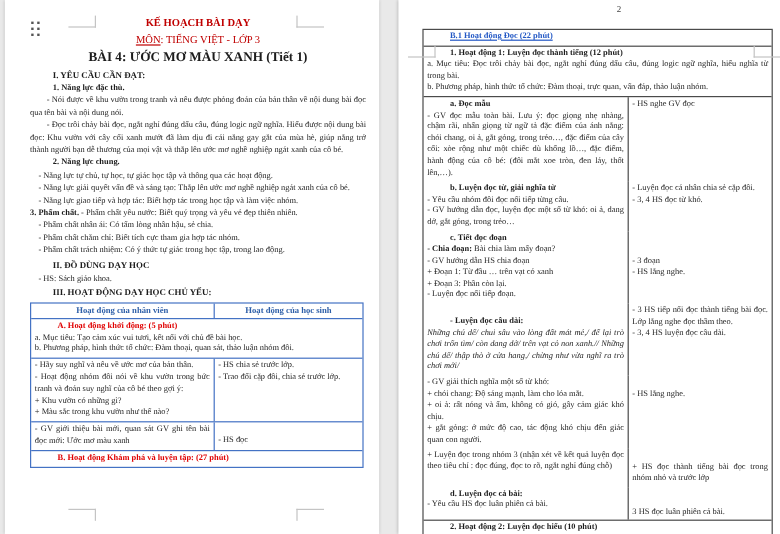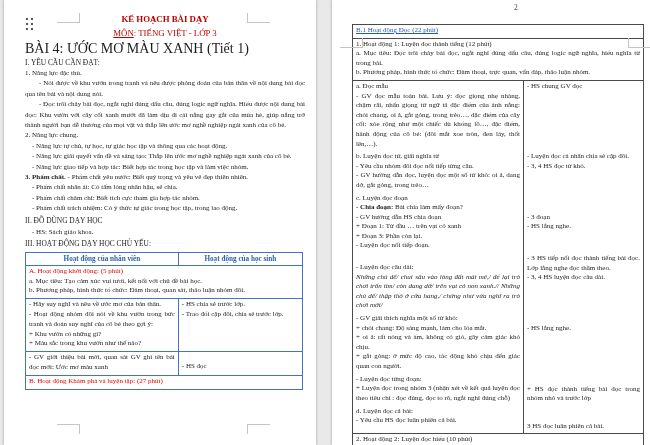--- a/index.html
+++ b/index.html
@@ -12,35 +12,35 @@
        font-family:"Liberation Serif","DejaVu Serif",serif;color:var(--text-black);}
   .canvas{position:relative;width:650px;height:445px;}
   .page{position:absolute;top:0;height:445px;background:var(--page-white);
         box-shadow:0 0 3px rgba(0,0,0,.3);}
   .page1{left:4px;width:312px;}
   .page2{left:332px;width:330px;}
   .content{position:absolute;left:21px;top:8px;width:280px;}
 
   .ln{margin:0;font-size:7px;line-height:9.8px;}
   .lead{font-weight:bold;}
-  .bb{font-weight:normal;}
+  .bb{font-weight:bold;margin-left:19px;}
   .i{font-style:italic;}
   .just{text-align:justify;}
   .ind{text-indent:14px;text-align:justify;}
   .li{padding-left:7px;}
   .h{margin-top:2.5px;font-size:7.4px;}
   .red{color:var(--section-red);}
   .b1{color:var(--b1-blue);text-decoration:underline;}
   .u{text-decoration:underline;}
 
   .t1{font-size:8.8px;line-height:11px;font-weight:bold;color:var(--title-red);
       text-align:center;margin:6px 0 3px;}
   .t2{font-size:8.8px;line-height:11px;font-weight:normal;color:var(--title-red);
       text-align:center;margin:0 0 3.5px;}
-  .t3{font-size:14px;line-height:11px;font-weight:normal;margin:0 0 4px;}
+  .t3{font-size:11px;line-height:11px;font-weight:bold;text-align:center;margin:0 0 4px;}
   .sections .ln{line-height:10.4px;}
 
   .tbl{background:#fff;}
   .tblb{width:276px;border:1px solid var(--border-blue);margin-top:2px;}
   .tblb .trow + .trow{border-top:1px solid var(--border-blue);}
   .tblb .cr{border-left:1px solid var(--border-blue);}
   .tbld{width:290px;border:1px solid var(--border-dark);margin:24px 0 0 20px;}
   .tbld .trow + .trow{border-top:1px solid var(--border-dark);}
   .tbld .cr{border-left:1px solid var(--border-dark);}
   .trow{display:flex;}
@@ -168,37 +168,37 @@
             <p class="ln"><b class="lead"></b><span>b. Phương pháp, hình thức tổ chức: Đàm thoại, trực quan, vấn đáp, thảo luận nhóm.</span></p>
           </div>
       </div>
       <div class="trow bigrow">
         <div class="prow pr0">
           <div class="cell cl">
               <p class="ln bb"><b class="lead"></b><span>a. Đọc mẫu</span></p>
               <p class="ln just"><b class="lead"></b><span>- GV đọc mẫu toàn bài. Lưu ý: đọc giọng nhẹ nhàng, chậm rãi, nhấn giọng từ ngữ tả đặc điểm của ánh nắng: chói chang, oi ả, gắt gỏng, trong trẻo…, đặc điểm của cây cối: xòe rộng như một chiếc dù khổng lồ…, đặc điểm, hành động của cô bé: (đôi mắt xoe tròn, đen láy, thốt lên,…).</span></p>
             </div>
           <div class="cell cr">
-              <p class="ln"><b class="lead"></b><span>- HS chung GV đọc</span></p>
+              <p class="ln"><b class="lead"></b><span>- HS nghe GV đọc</span></p>
             </div>
         </div>
         <div class="prow pr1">
           <div class="cell cl">
               <p class="ln bb"><b class="lead"></b><span>b. Luyện đọc từ, giải nghĩa từ</span></p>
               <p class="ln"><b class="lead"></b><span>- Yêu cầu nhóm đôi đọc nối tiếp từng câu.</span></p>
               <p class="ln just"><b class="lead"></b><span>- GV hướng dẫn đọc, luyện đọc một số từ khó: oi ả, dang dở, gắt gỏng, trong trẻo…</span></p>
             </div>
           <div class="cell cr">
               <p class="ln just"><b class="lead"></b><span>- Luyện đọc cá nhân chia sẻ cặp đôi.</span></p>
               <p class="ln"><b class="lead"></b><span>- 3, 4 HS đọc từ khó.</span></p>
             </div>
         </div>
         <div class="prow pr2">
           <div class="cell cl">
-              <p class="ln bb"><b class="lead"></b><span>c. Luyện đọc đoạn</span></p>
+              <p class="ln bb"><b class="lead"></b><span>c. Tiết đọc đoạn</span></p>
               <p class="ln"><b class="lead">- Chia đoạn:</b><span> Bài chia làm mấy đoạn?</span></p>
               <p class="ln"><b class="lead"></b><span>- GV hướng dẫn HS chia đoạn</span></p>
               <p class="ln"><b class="lead"></b><span>+ Đoạn 1: Từ đầu … trên vạt cỏ xanh</span></p>
               <p class="ln"><b class="lead"></b><span>+ Đoạn 3: Phần còn lại.</span></p>
               <p class="ln"><b class="lead"></b><span>- Luyện đọc nối tiếp đoạn.</span></p>
             </div>
           <div class="cell cr">
               <p class="ln"><b class="lead"></b><span>- 3 đoạn</span></p>
               <p class="ln"><b class="lead"></b><span>- HS lắng nghe.</span></p>
             </div>
@@ -219,21 +219,20 @@
               <p class="ln"><b class="lead"></b><span>+ chói chang: Độ sáng mạnh, làm cho lóa mắt.</span></p>
               <p class="ln just"><b class="lead"></b><span>+ oi ả: rất nóng và ẩm, không có gió, gây cảm giác khó chịu.</span></p>
               <p class="ln just"><b class="lead"></b><span>+ gắt gỏng: ở mức độ cao, tác động khó chịu đến giác quan con người.</span></p>
             </div>
           <div class="cell cr">
               <p class="ln"><b class="lead"></b><span>- HS lắng nghe.</span></p>
             </div>
         </div>
         <div class="prow pr5">
           <div class="cell cl">
-              <p class="ln bb"><b class="lead"></b><span>- Luyện đọc từng đoạn:</span></p>
               <p class="ln just"><b class="lead"></b><span>+ Luyện đọc trong nhóm 3 (nhận xét về kết quả luyện đọc theo tiêu chí : đọc đúng, đọc to rõ, ngắt nghỉ đúng chỗ)</span></p>
             </div>
           <div class="cell cr">
               <p class="ln just"><b class="lead"></b><span>+ HS đọc thành tiếng bài đọc trong nhóm nhỏ và trước lớp</span></p>
             </div>
         </div>
         <div class="prow pr6">
           <div class="cell cl">
               <p class="ln bb"><b class="lead"></b><span>d. Luyện đọc cả bài:</span></p>
               <p class="ln"><b class="lead"></b><span>- Yêu cầu HS đọc luân phiên cả bài.</span></p>

